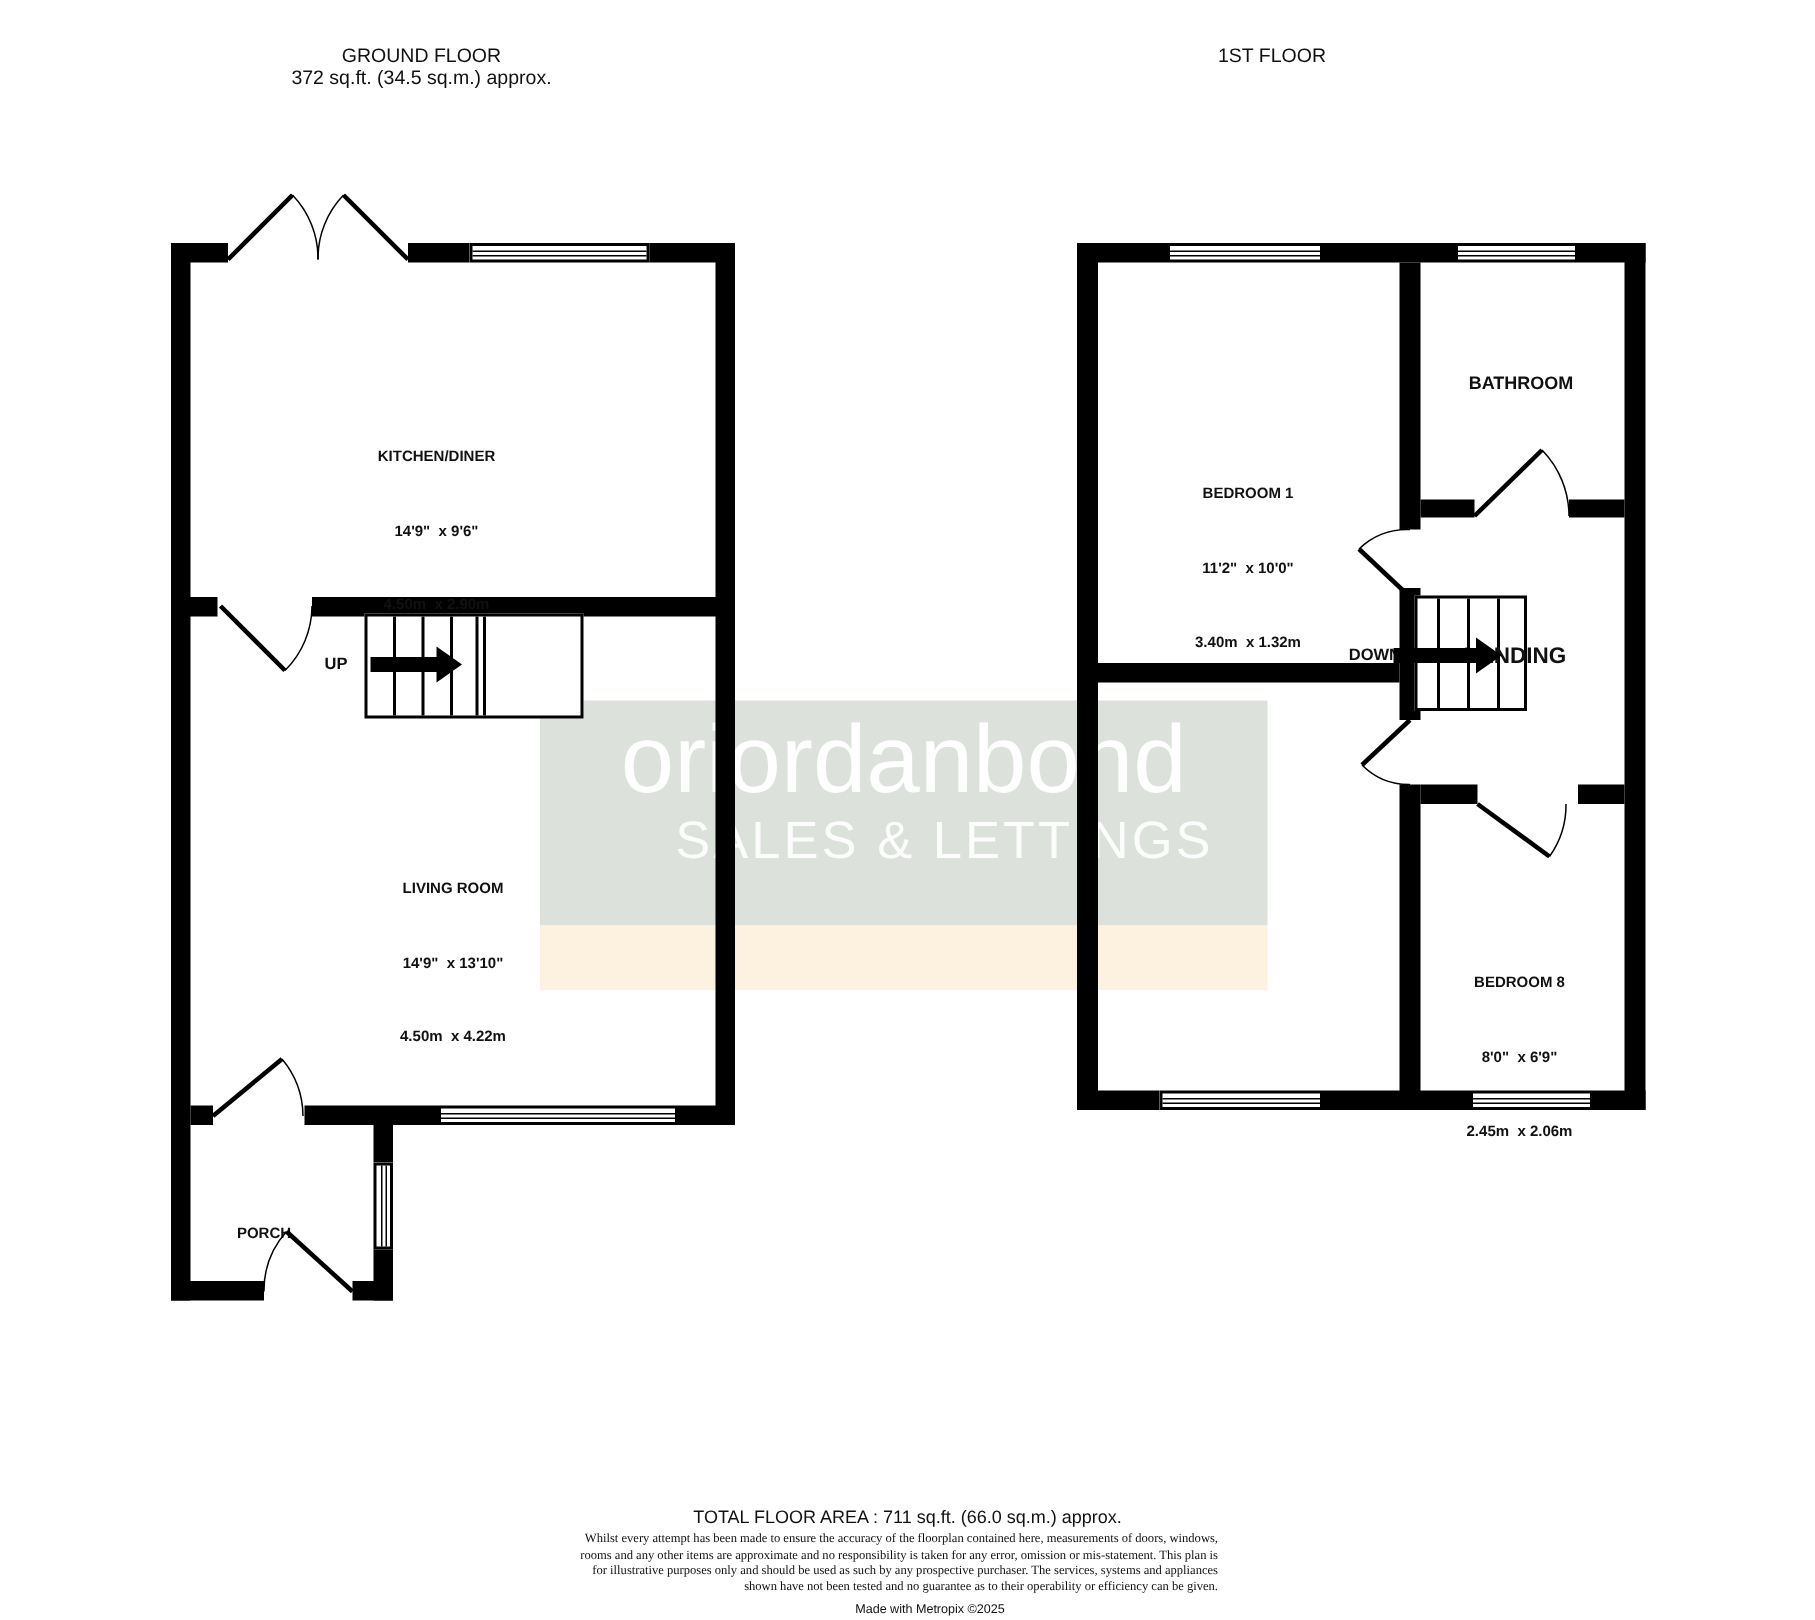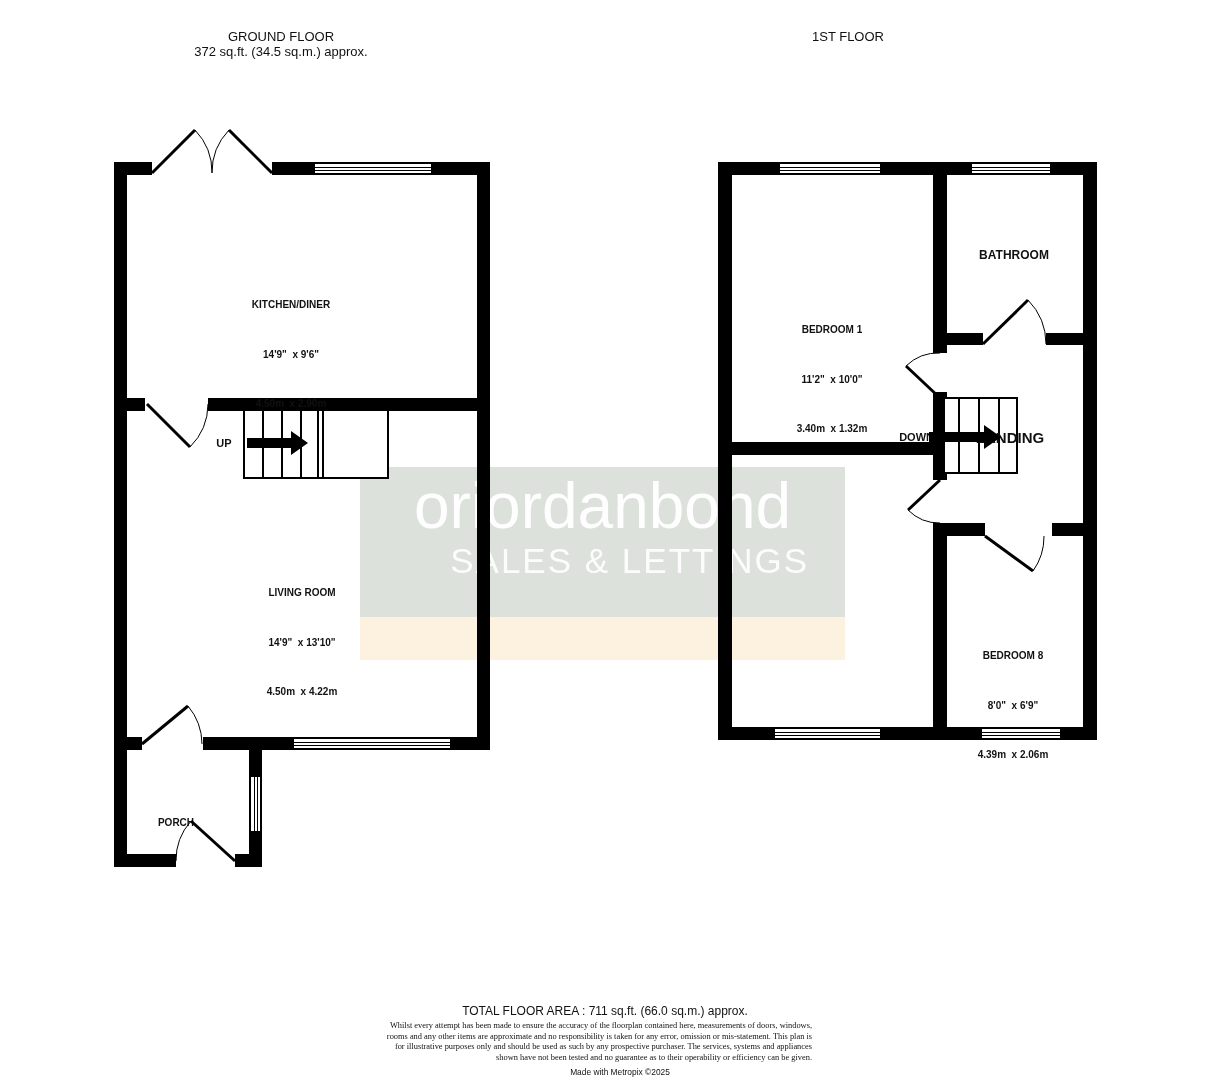--- a/index.html
+++ b/index.html
@@ -126,21 +126,21 @@
   </div>
   <div class="room-label" style="left:722px;top:289px;width:220px">
     <div>BEDROOM 1</div>
     <div>11'2"  x 10'0"</div>
     <div>3.40m  x 1.32m</div>
   </div>
   <div class="bath-label" style="left:954px;top:248px;width:120px">BATHROOM</div>
   <div class="room-label" style="left:903px;top:615px;width:220px">
     <div>BEDROOM 8</div>
     <div>8'0"  x 6'9"</div>
-    <div>4.39m  x 2.06m</div>
+    <div>2.45m  x 2.06m</div>
   </div>
   <div class="landing-label" style="left:950px;top:429px;width:120px">LANDING</div>
 
   <div class="small-label" style="left:205px;top:437px;width:38px;text-align:center">UP</div>
   <div class="small-label" style="left:880px;top:431px;width:54px;text-align:right">DOWN</div>
 
   <svg class="overlay" width="1210" height="1080" viewBox="0 0 1210 1080">
     <g stroke="#000" fill="none">
 
       <path d="M152,173 L195,130" stroke-width="3"></path>

